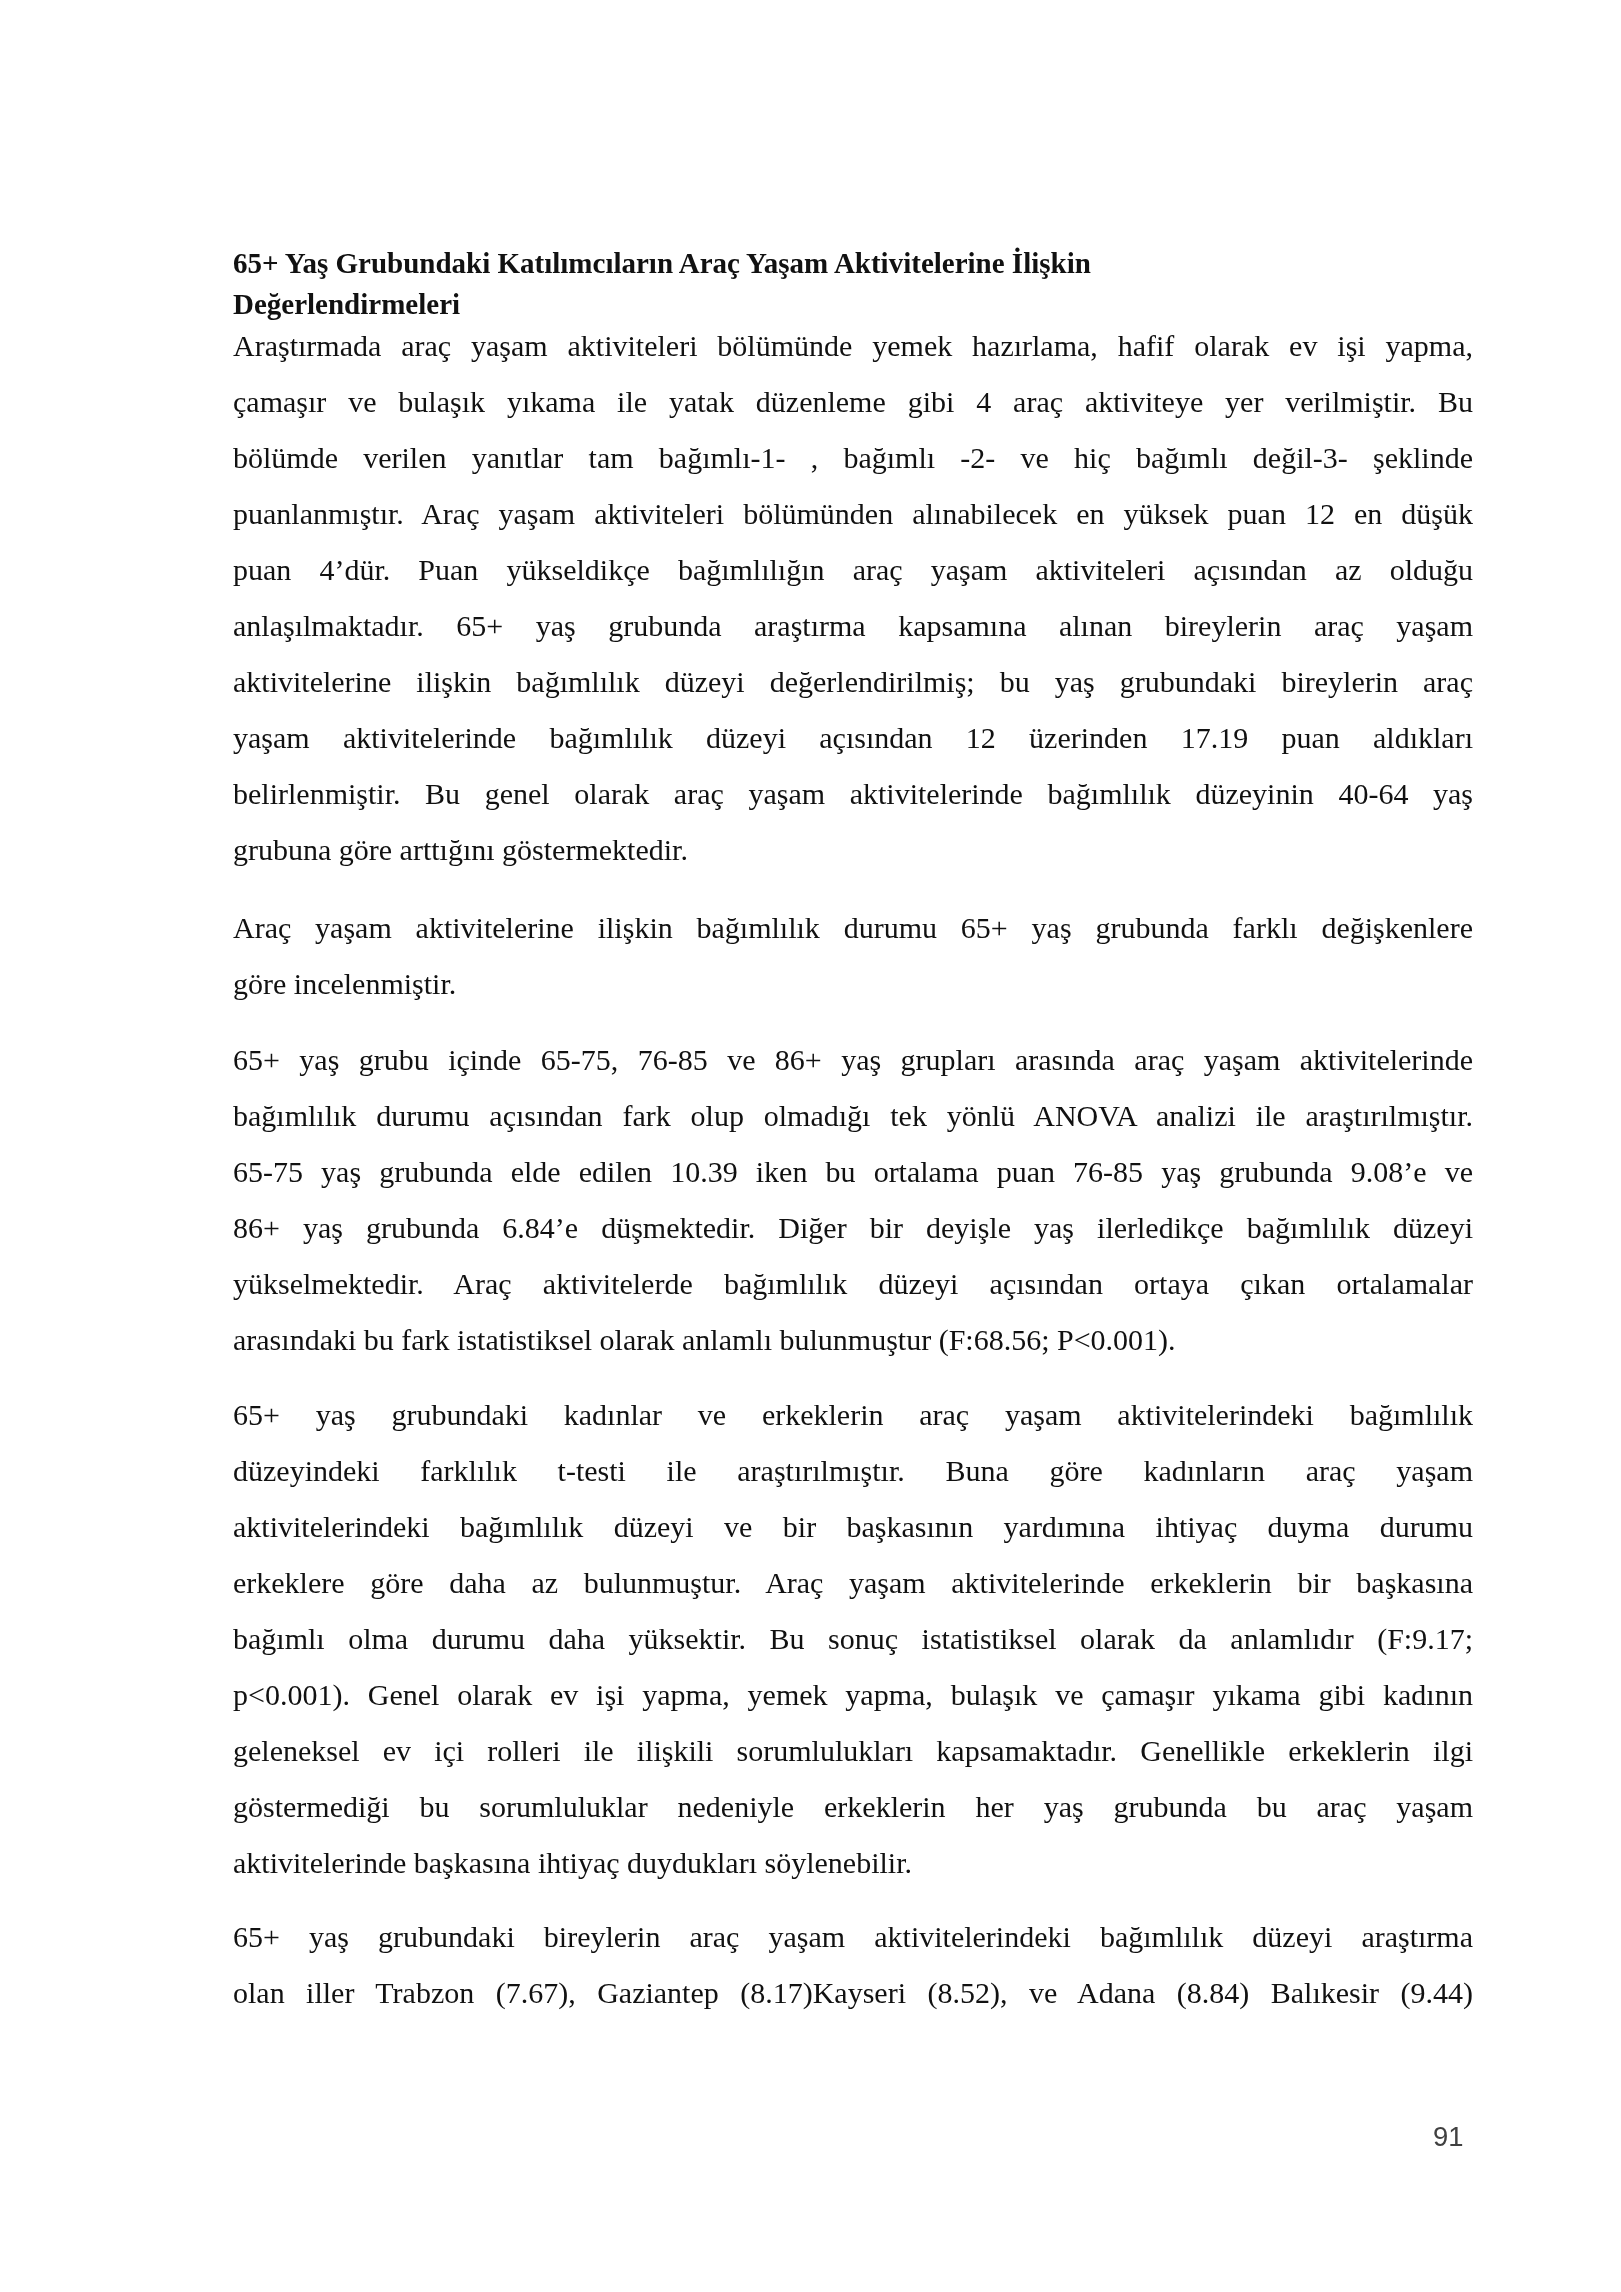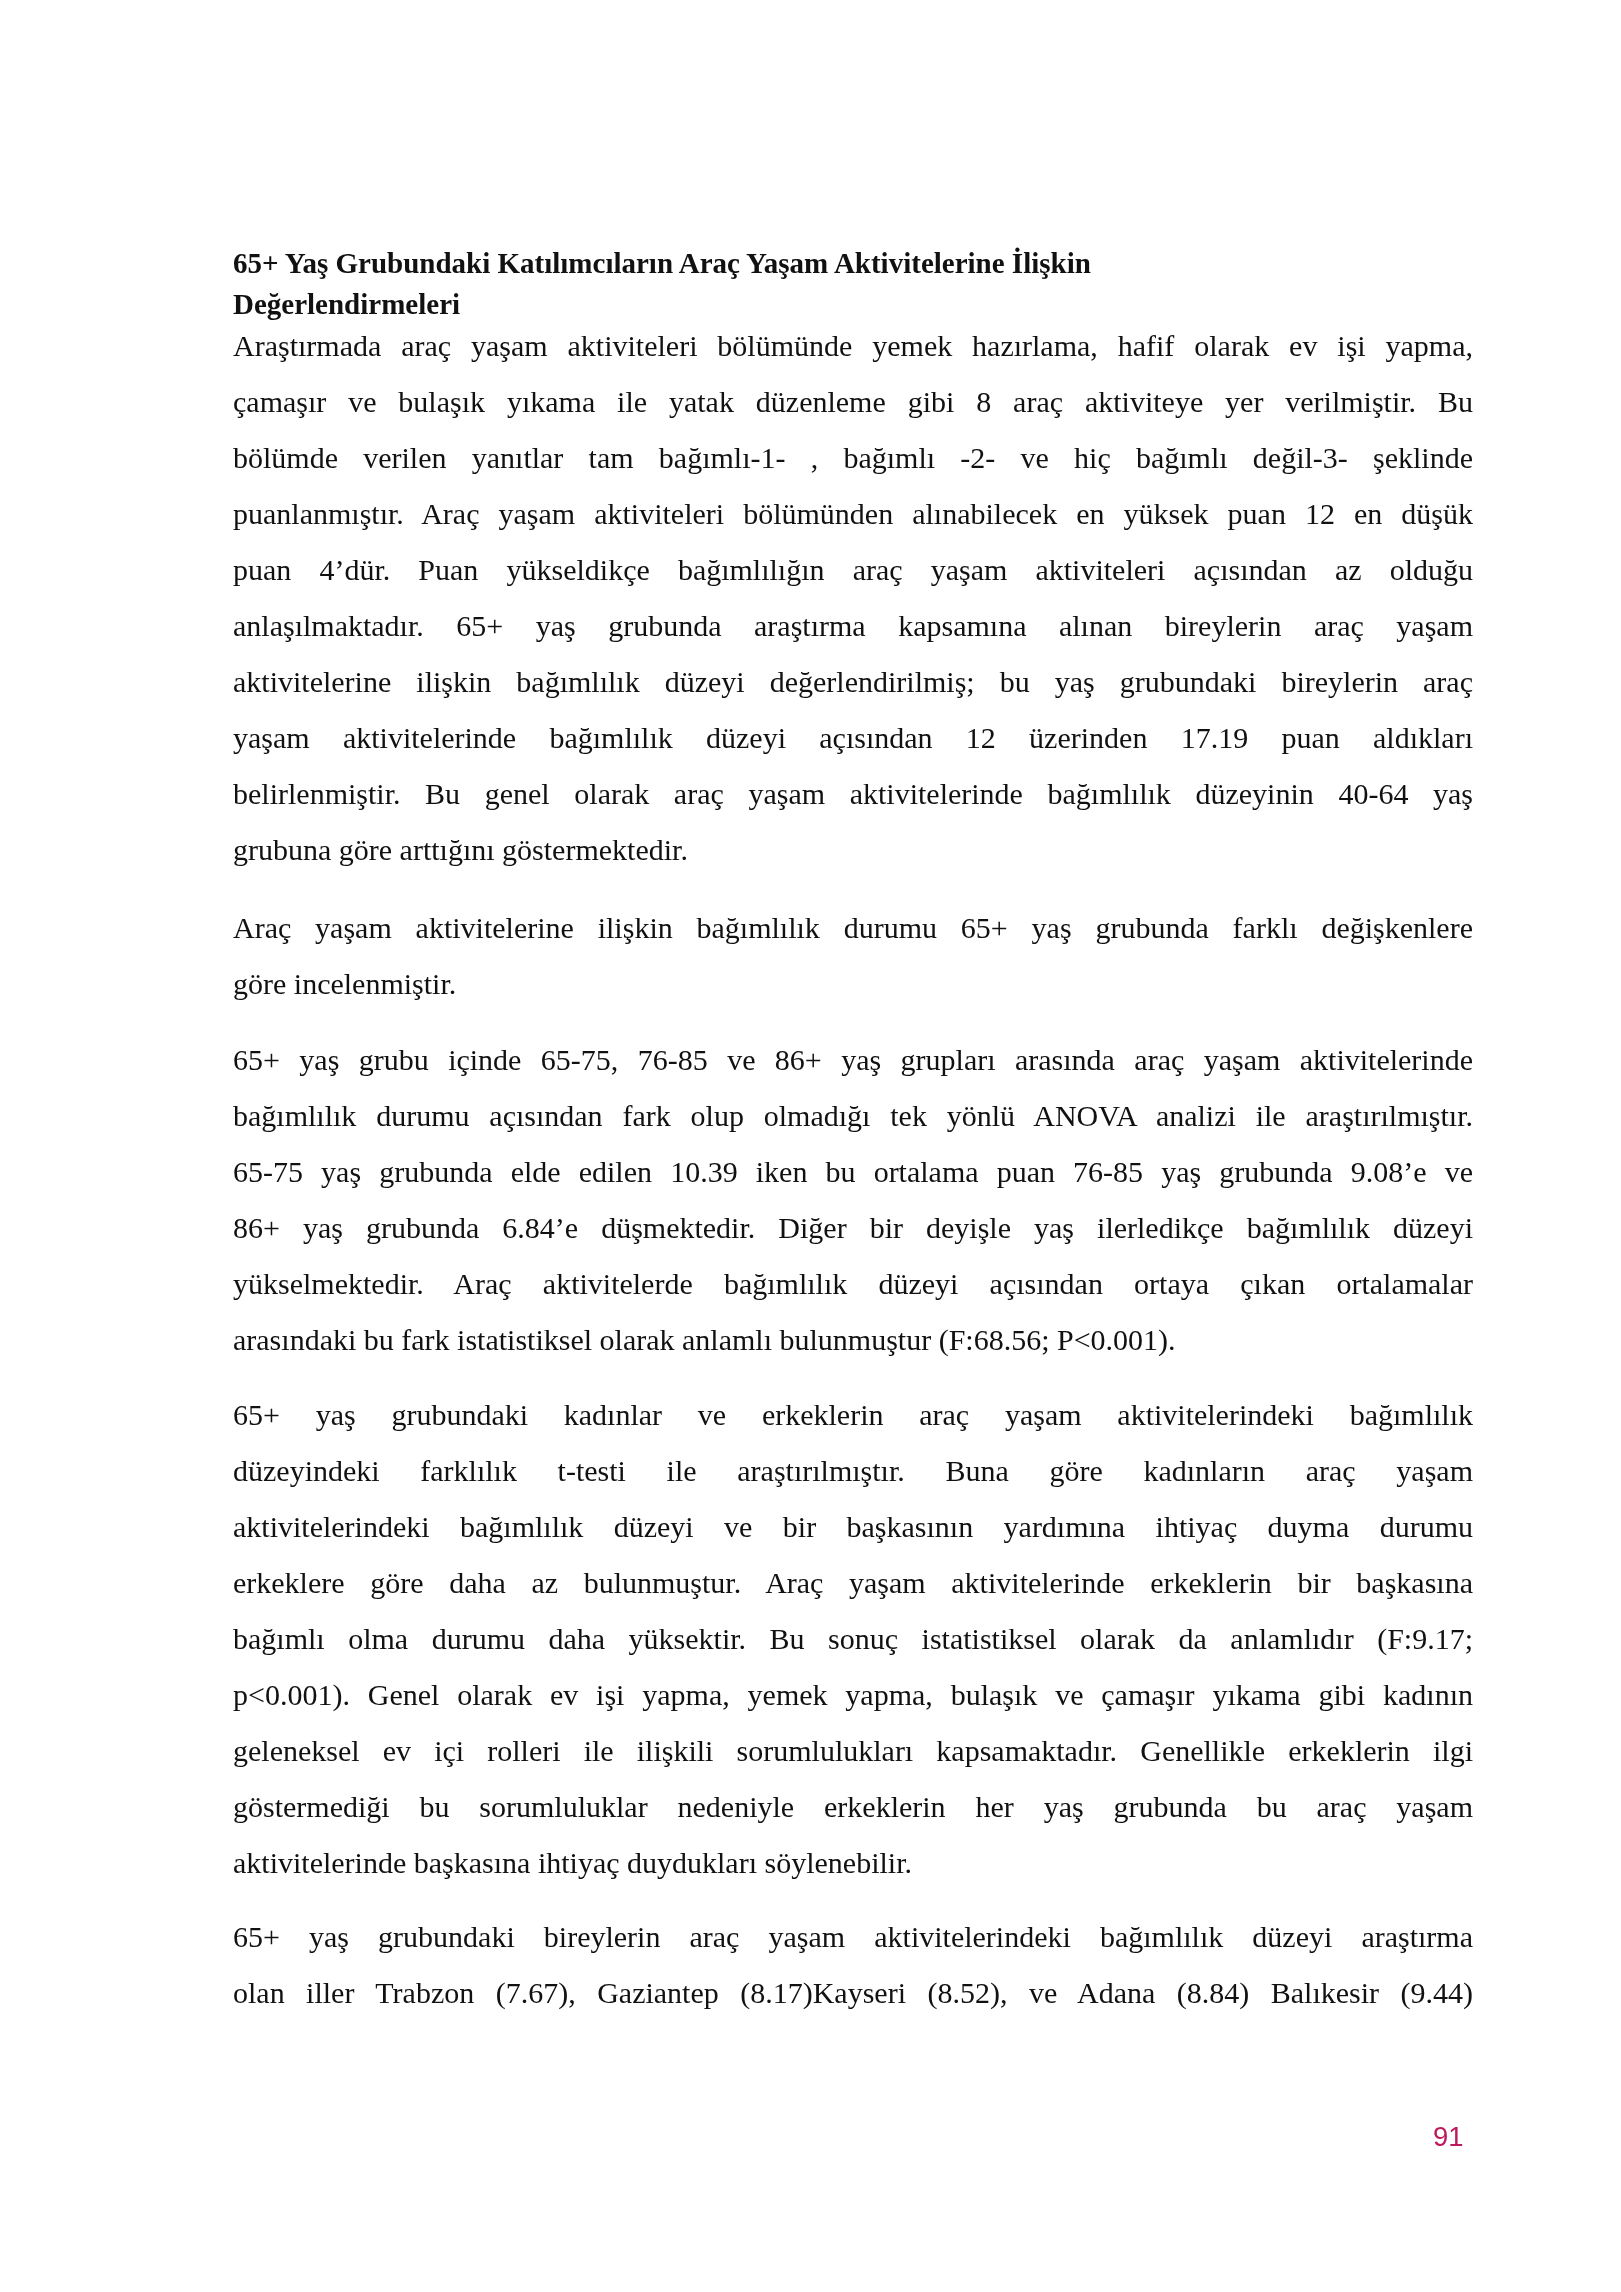--- a/index.html
+++ b/index.html
@@ -47,36 +47,36 @@
   .line.last {
     text-align: left;
     text-align-last: left;
   }
   .page-number {
     position: absolute;
     left: 1433px;
     top: 2109px;
     font-family: "Liberation Sans", "DejaVu Sans", sans-serif;
     font-size: 27.4px;
-    color: #be185d;
+    color: #404040;
   }
 </style>
 </head>
 <body>
 
 <div class="page">
 
   <div class="heading">
     <span class="hl">65+ Yaş Grubundaki Katılımcıların Araç Yaşam Aktivitelerine İlişkin</span>
     <span class="hl">Değerlendirmeleri</span>
   </div>
 
   <div class="para" style="top:306px;">
     <span class="line">Araştırmada araç yaşam aktiviteleri bölümünde yemek hazırlama, hafif olarak ev işi yapma,</span>
-    <span class="line">çamaşır ve bulaşık yıkama ile yatak düzenleme gibi 8 araç aktiviteye yer verilmiştir. Bu</span>
+    <span class="line">çamaşır ve bulaşık yıkama ile yatak düzenleme gibi 4 araç aktiviteye yer verilmiştir. Bu</span>
     <span class="line">bölümde verilen yanıtlar tam bağımlı-1- , bağımlı -2- ve hiç bağımlı değil-3- şeklinde</span>
     <span class="line">puanlanmıştır. Araç yaşam aktiviteleri bölümünden alınabilecek en yüksek puan 12 en düşük</span>
     <span class="line">puan 4’dür. Puan yükseldikçe bağımlılığın araç yaşam aktiviteleri açısından az olduğu</span>
     <span class="line">anlaşılmaktadır. 65+ yaş grubunda araştırma kapsamına alınan bireylerin araç yaşam</span>
     <span class="line">aktivitelerine ilişkin bağımlılık düzeyi değerlendirilmiş; bu yaş grubundaki bireylerin araç</span>
     <span class="line">yaşam aktivitelerinde bağımlılık düzeyi açısından 12 üzerinden 17.19 puan aldıkları</span>
     <span class="line">belirlenmiştir. Bu genel olarak araç yaşam aktivitelerinde bağımlılık düzeyinin 40-64 yaş</span>
     <span class="line last">grubuna göre arttığını göstermektedir.</span>
   </div>
 

